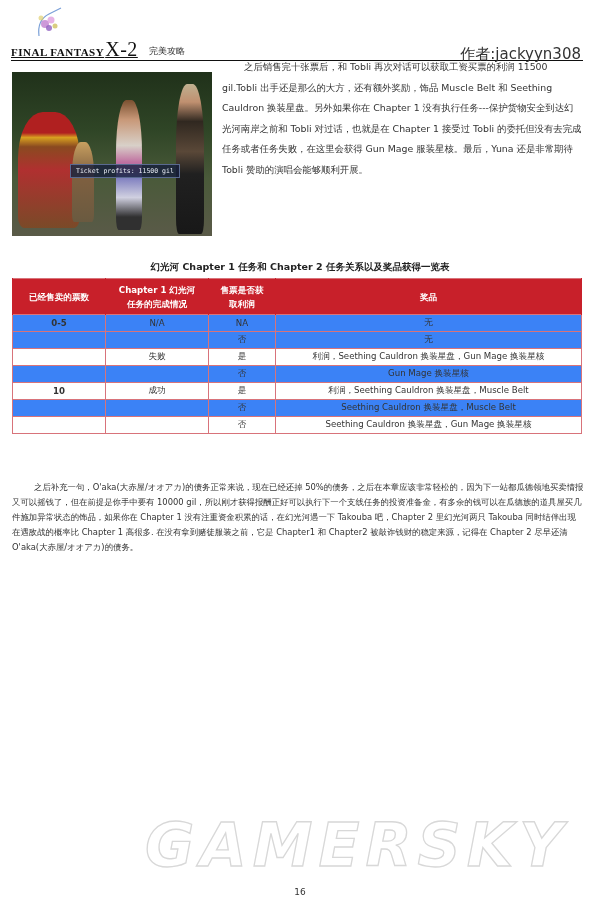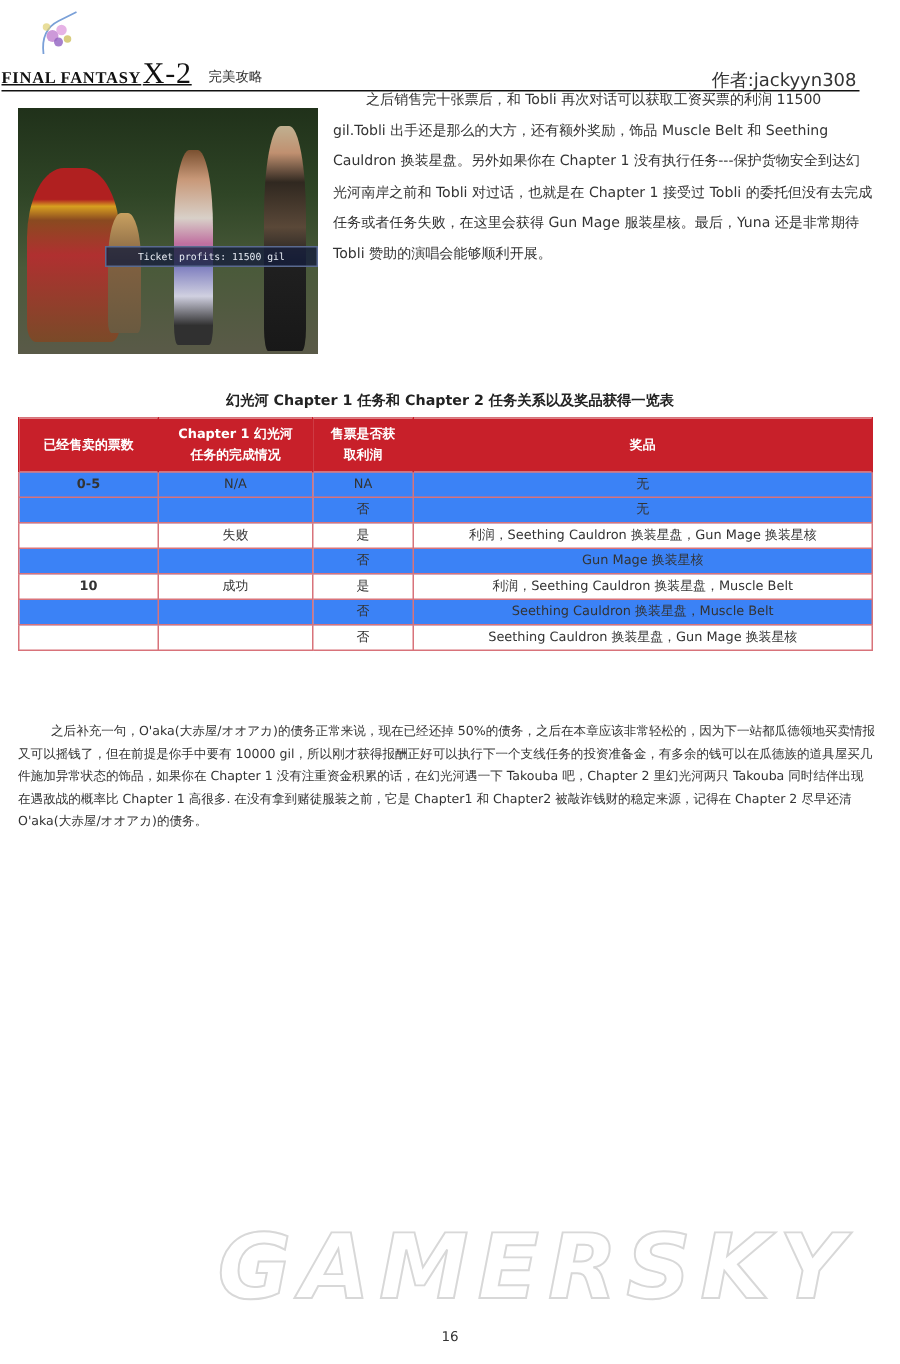--- a/index.html
+++ b/index.html
@@ -1,30 +1,30 @@
 <!DOCTYPE html>
 <html><head>
 <meta charset="utf-8">
 <style>
   html, body { margin:0; padding:0; }
   body { width:600px; height:909px; background:#ffffff; position:relative; overflow:hidden;
          font-family:"DejaVu Sans","Liberation Sans",sans-serif; color:#222; }
-  .header { position:absolute; left:1px; top:0; width:572px; height:60px; border-bottom:1.5px solid #111; }
+  .header { position:absolute; left:11px; top:0; width:572px; height:60px; border-bottom:1.5px solid #111; }
   .logo-emblem { position:absolute; left:20px; top:6px; width:34px; height:34px; }
   .logo-text { position:absolute; left:0; top:38px; font-family:"Liberation Serif",serif; font-size:11px;
                letter-spacing:0.5px; color:#111; font-weight:bold; text-decoration:underline; }
   .logo-x2 { font-size:20px; font-weight:normal; text-decoration:none; margin-left:1px; }
   .guide-title { position:absolute; left:90px; top:45px; font-size:9px; color:#333;margin-left:48px; }
-  .author { position:absolute; right:2px; top:45px; font-size:12px; color:#333;text-align:right; }
+  .author { position:absolute; right:2px; top:45px; font-size:15px; color:#333;text-align:right; }
 
   .screenshot { position:absolute; left:12px; top:72px; width:200px; height:164px;
                 background:linear-gradient(180deg,#20311a 0%,#2f4526 35%,#4a5a3a 65%,#5a5a48 100%); overflow:hidden; }
   .ss-char { position:absolute; border-radius:40% 40% 10% 10%; }
   .ss-caption { position:absolute; left:58px; top:92px; background:rgba(20,30,60,0.78); color:#e8ecf4;
-                font-family:"DejaVu Sans Mono",monospace; font-size:6.5px; padding:2px 21px; border:1px solid #5a6a90; }
+                font-family:"DejaVu Sans Mono",monospace; font-size:6.5px; padding:2px 5px; border:1px solid #5a6a90; }
 
   .para1 { position:absolute; left:222px; top:57px; width:360px; font-size:9.4px; line-height:20.5px; color:#333; }
   .para1 .indent { display:inline-block; width:22px; }
 
   .table-title { position:absolute; left:0; width:600px; top:261px; text-align:center; font-size:9.5px;
                  font-weight:bold; color:#222; }
   table.rel { position:absolute; left:12px; top:278px; width:570px; border-collapse:collapse; font-size:8.6px;padding-left:36px; }
   table.rel th { background:#c8202a; color:#fff; font-weight:bold; height:35px; line-height:14px;
                  border-left:1px solid #c8202a; border-right:1px solid #c8202a; padding:0; }
   table.rel td { height:16px; text-align:center; border:1px solid #d8737a; padding:0; color:#333; }

